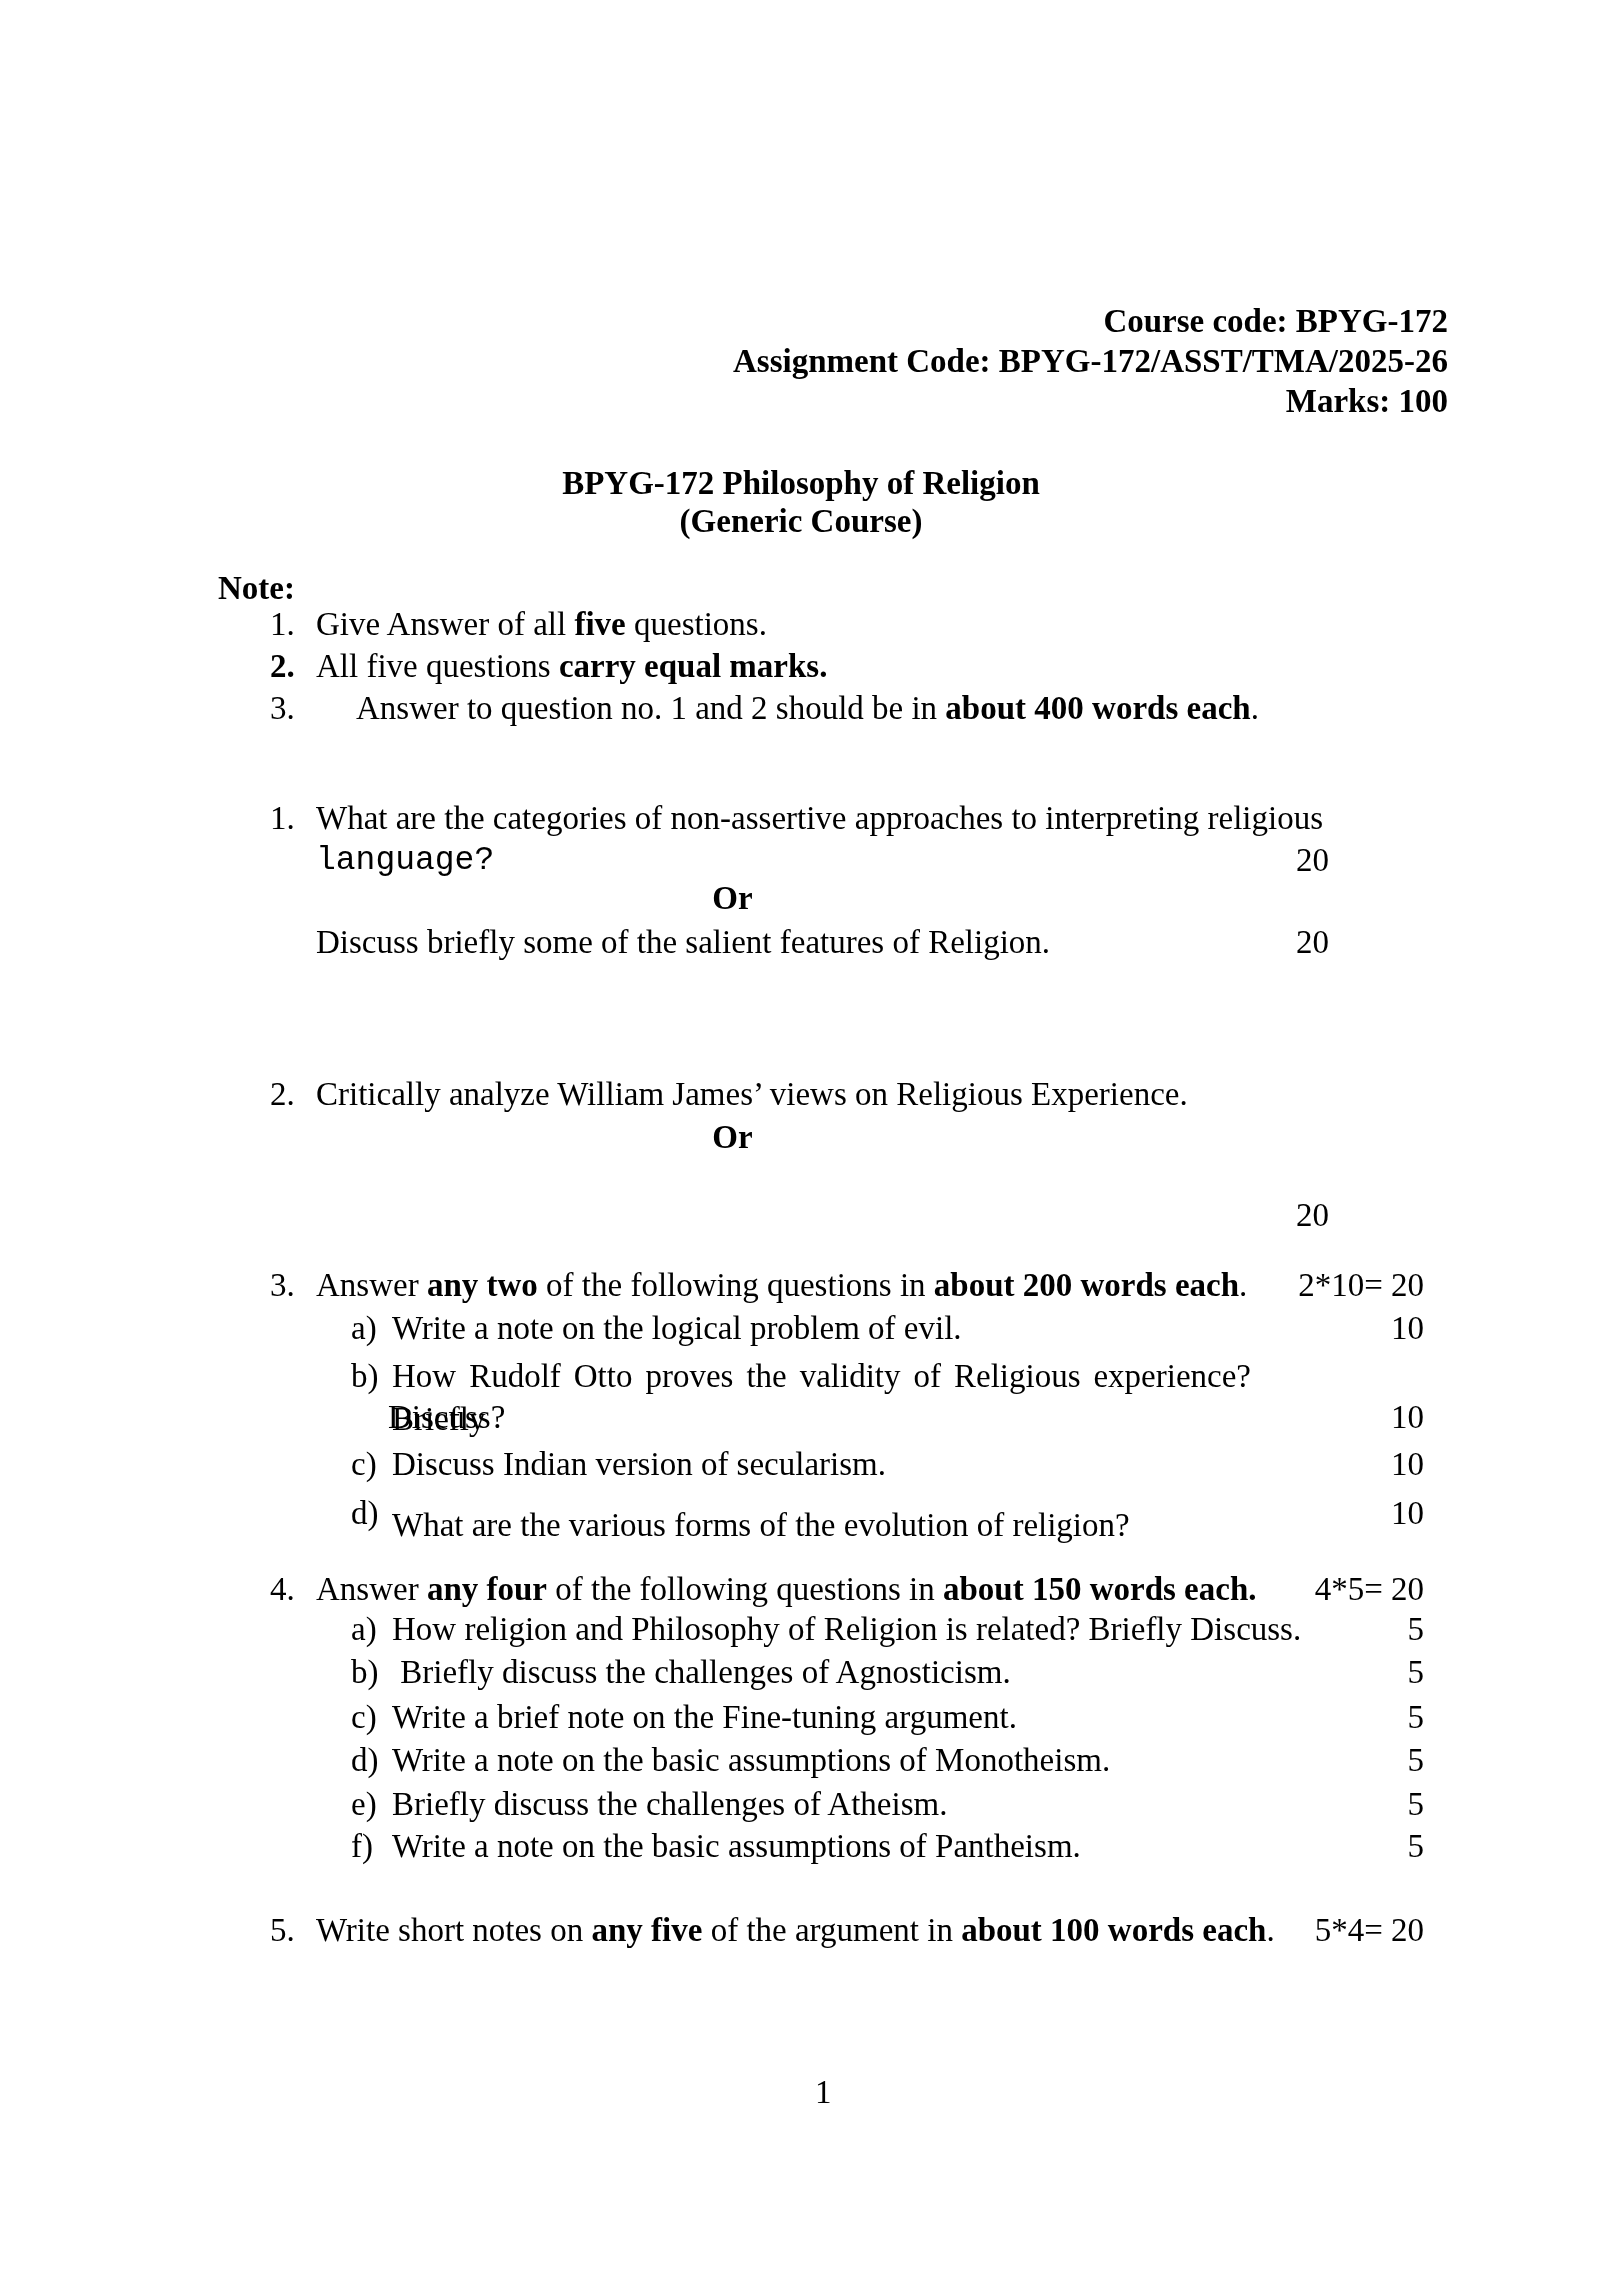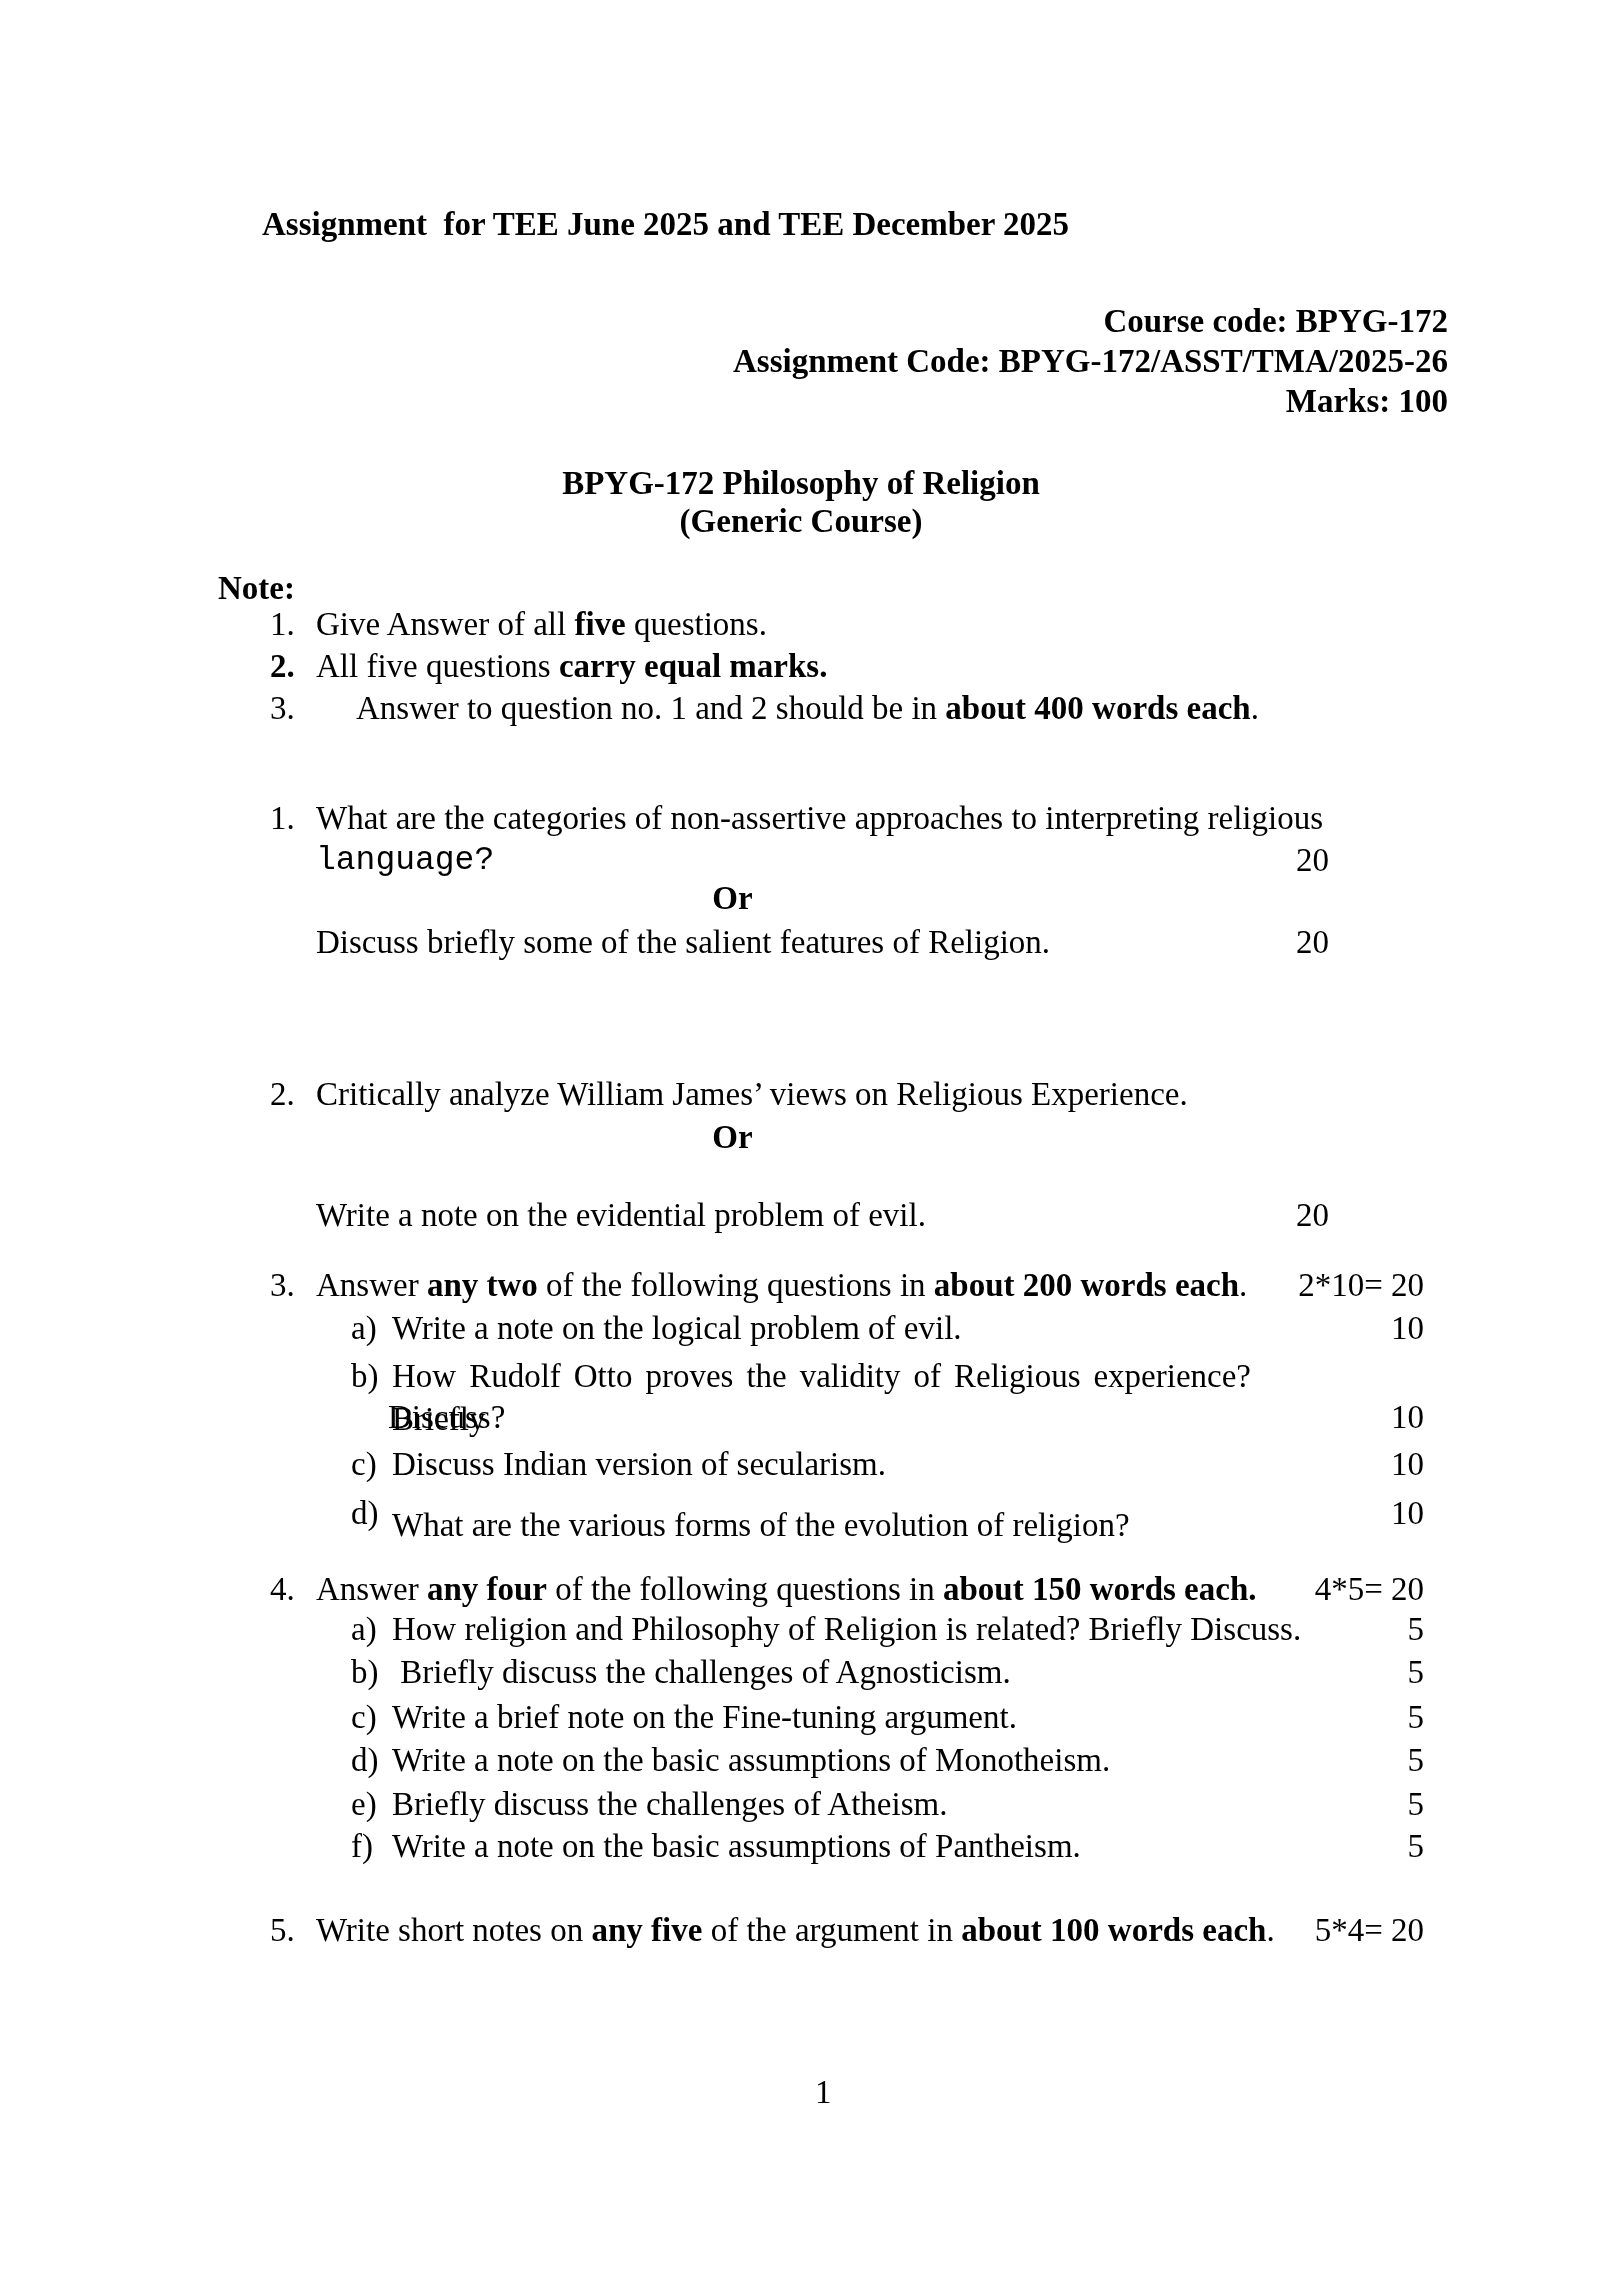--- a/index.html
+++ b/index.html
@@ -21,21 +21,20 @@
   .bold{font-weight:bold;}
   .right{text-align:right;}
   .center{text-align:center;}
   .justify{text-align:justify;text-align-last:justify;}
 </style>
 </head>
 <body>
 
 <div class="page">
 
-  <div class="line bold" style="left:262px;top:203px;">Assignment  for TEE June 2025 and TEE December 2025</div>
 
   <div class="line bold right" style="right:173px;top:300px;">Course code: BPYG-172</div>
   <div class="line bold right" style="right:173px;top:340px;">Assignment Code: BPYG-172/ASST/TMA/2025-26</div>
   <div class="line bold right" style="right:173px;top:380px;">Marks: 100</div>
 
   <div class="line bold center" style="left:176px;width:1250px;top:462px;">BPYG-172 Philosophy of Religion</div>
   <div class="line bold center" style="left:176px;width:1250px;top:500px;">(Generic Course)</div>
 
   <div class="line bold" style="left:218px;top:567px;">Note:</div>
 
@@ -52,21 +51,20 @@
   <div class="line" style="left:316px;top:797px;">What are the categories of non-assertive approaches to interpreting religious</div>
   <div class="line" style="left:316px;top:839px;font-family:Liberation Mono, monospace;">language?</div>
   <div class="line" style="left:1296px;top:839px;">20</div>
   <div class="line bold center" style="left:218px;width:1029px;top:877px;">Or</div>
   <div class="line" style="left:316px;top:921px;">Discuss briefly some of the salient features of Religion.</div>
   <div class="line" style="left:1296px;top:921px;">20</div>
 
   <div class="line" style="left:270px;top:1073px;">2.</div>
   <div class="line" style="left:316px;top:1073px;">Critically analyze William James’ views on Religious Experience.</div>
   <div class="line bold center" style="left:218px;width:1029px;top:1116px;">Or</div>
-  <div class="line" style="left:316px;top:1194px;">Write a note on the evidential problem of evil.</div>
   <div class="line" style="left:1296px;top:1194px;">20</div>
 
   <div class="line" style="left:270px;top:1264px;">3.</div>
   <div class="line" style="left:316px;top:1264px;"><span>Answer </span><span class="b">any two</span><span> of the following questions in </span><span class="b">about 200 words each</span><span>.</span></div>
   <div class="line right" style="right:197px;top:1264px;">2*10= 20</div>
 
   <div class="line" style="left:351px;top:1307px;">a)</div>
   <div class="line" style="left:392px;top:1307px;">Write a note on the logical problem of evil.</div>
   <div class="line right" style="right:197px;top:1307px;">10</div>
 

